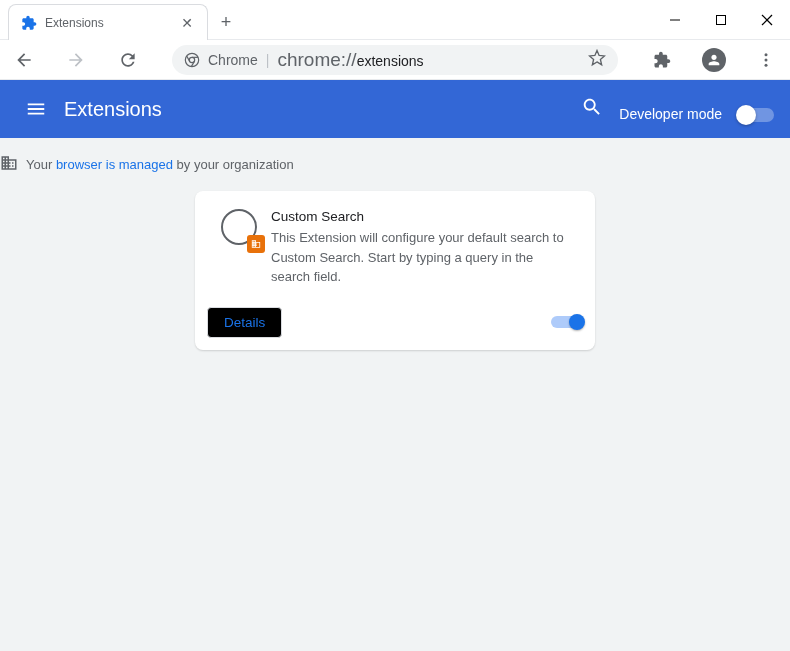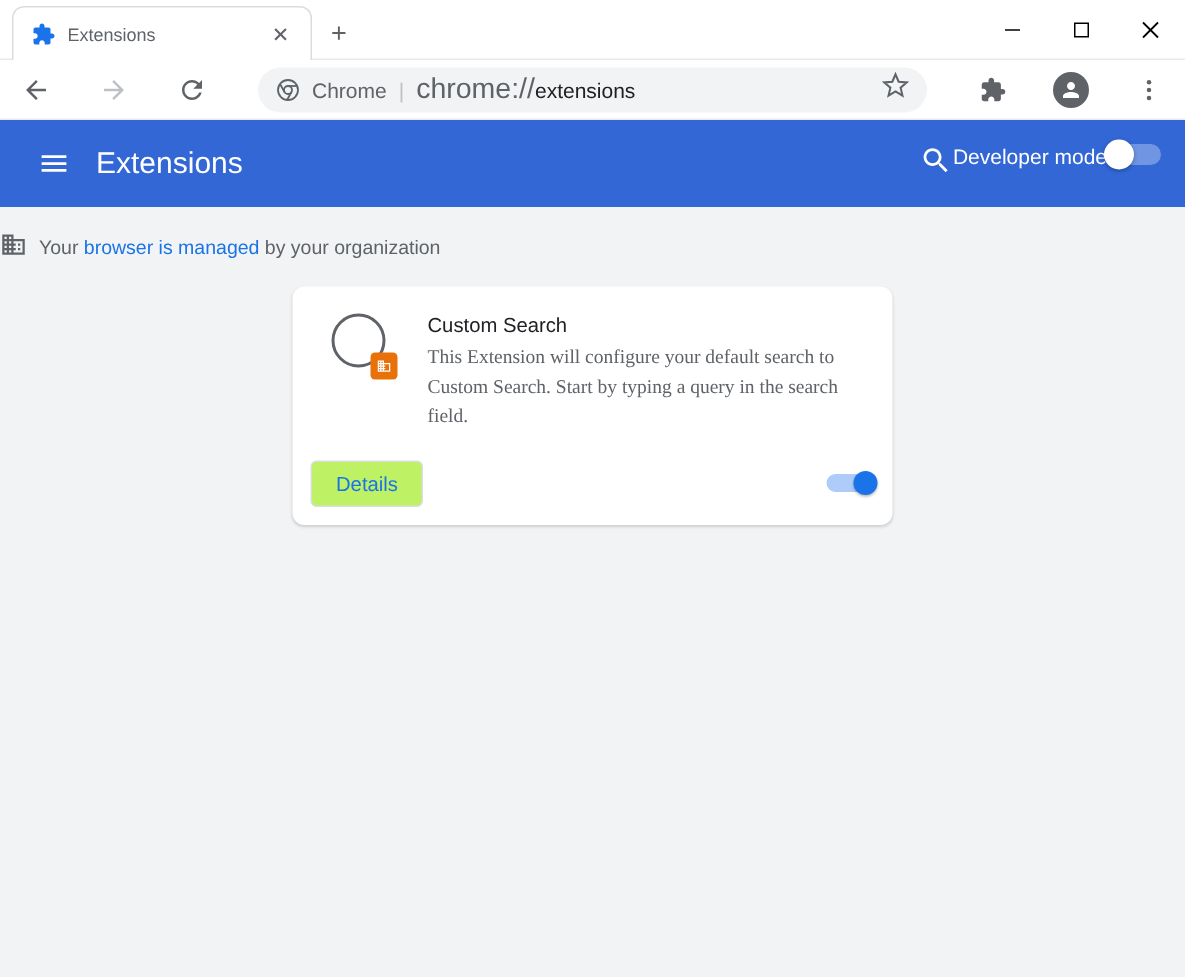--- a/index.html
+++ b/index.html
@@ -26,42 +26,42 @@
 .omni-scheme { color: #5f6368; font-size: 19px; }
 .omni-path { color: #202124; font-size: 14px; }
 .omni-star { margin-left: auto; color: #5f6368; cursor: pointer; }
 .tool-icon { width: 32px; height: 32px; display: flex; align-items: center; justify-content: center; color: #5f6368; cursor: pointer; }
 .avatar { width: 24px; height: 24px; border-radius: 50%; background: #5f6368; display: flex; align-items: center; justify-content: center; }
 
 
 .page-header { height: 58px; background: #3367d6; display: flex; align-items: center; padding: 0 16px; color: #fff; }
 .hamburger { width: 40px; height: 40px; display: flex; align-items: center; justify-content: center; cursor: pointer; }
 .page-title { font-size: 20px; font-weight: 400; margin-left: 8px; }
-.header-right { margin-left: auto; display: flex; align-items: flex-start; gap: 0; }
+.header-right { margin-left: auto; display: flex; align-items: flex-end; gap: 16px; }
 .search-icon { cursor: pointer; }
 .dev-mode { font-size: 14px; }
 .toggle { width: 36px; height: 14px; background: rgba(255,255,255,0.3); border-radius: 7px; position: relative; cursor: pointer; }
 .toggle-thumb { width: 20px; height: 20px; background: #fff; border-radius: 50%; position: absolute; top: -3px; left: -2px; box-shadow: 0 1px 3px rgba(0,0,0,0.3); }
 
 
 .content { background: #f1f3f4; height: 513px; padding: 12px 0; }
 .managed-bar { display: flex; align-items: center; justify-content: flex-start; gap: 8px; padding: 4px 0 16px; font-size: 13px; color: #5f6368; }
 .managed-bar a { color: #1a73e8; text-decoration: none; }
 .org-icon { color: #5f6368; }
 
 .ext-card { width: 400px; margin: 0 auto; background: #fff; border-radius: 8px; box-shadow: 0 1px 2px rgba(0,0,0,0.15); }
-.card-body { padding: 18px 26px 12px; display: flex; gap: 24px; }
+.card-body { padding: 18px 26px 12px; display: flex; gap: 10px; }
 .ext-icon { width: 40px; height: 40px; position: relative; flex-shrink: 0; }
 .ext-circle { width: 36px; height: 36px; border: 2px solid #5f6368; border-radius: 50%; }
 .ext-badge { position: absolute; bottom: -4px; right: -4px; width: 18px; height: 18px; background: #e8710a; border-radius: 3px; display: flex; align-items: center; justify-content: center; }
 .ext-info { flex: 1; }
 .ext-name { font-size: 13.5px; color: #202124; font-weight: 500; margin-bottom: 4px; }
-.ext-desc { font-size: 13px; color: #5f6368; line-height: 1.5; font-family: Liberation Serif, serif; }
+.ext-desc { font-size: 13px; color: #5f6368; line-height: 1.5; }
 .card-footer { padding: 8px 12px 12px; display: flex; align-items: center; }
-.details-btn { border: 1px solid #dadce0; background: #bef264; color: #1a73e8; font-size: 13.5px; font-weight: 500; padding: 7px 16px; border-radius: 4px; cursor: pointer; }
+.details-btn { border: 1px solid #dadce0; background: #000000; color: #1a73e8; font-size: 13.5px; font-weight: 500; padding: 7px 16px; border-radius: 4px; cursor: pointer; }
 .card-toggle { margin-left: auto; width: 32px; height: 12px; background: #aecbfa; border-radius: 6px; position: relative; cursor: pointer; }
 .card-toggle-thumb { width: 16px; height: 16px; background: #1a73e8; border-radius: 50%; position: absolute; top: -2px; right: -2px; box-shadow: 0 1px 2px rgba(0,0,0,0.3); }
 </style>
 </head>
 <body>
 
 <div class="titlebar">
   <div class="tab">
     <span class="tab-icon">
       <svg width="16" height="16" viewBox="0 0 24 24">

